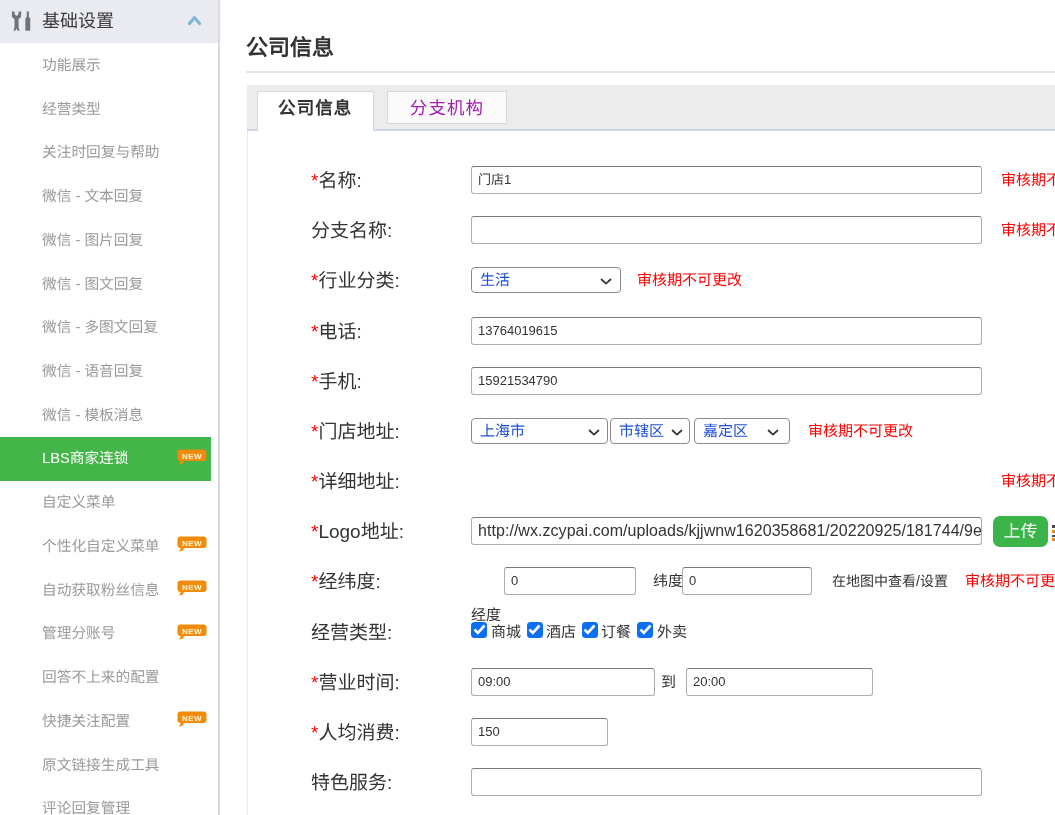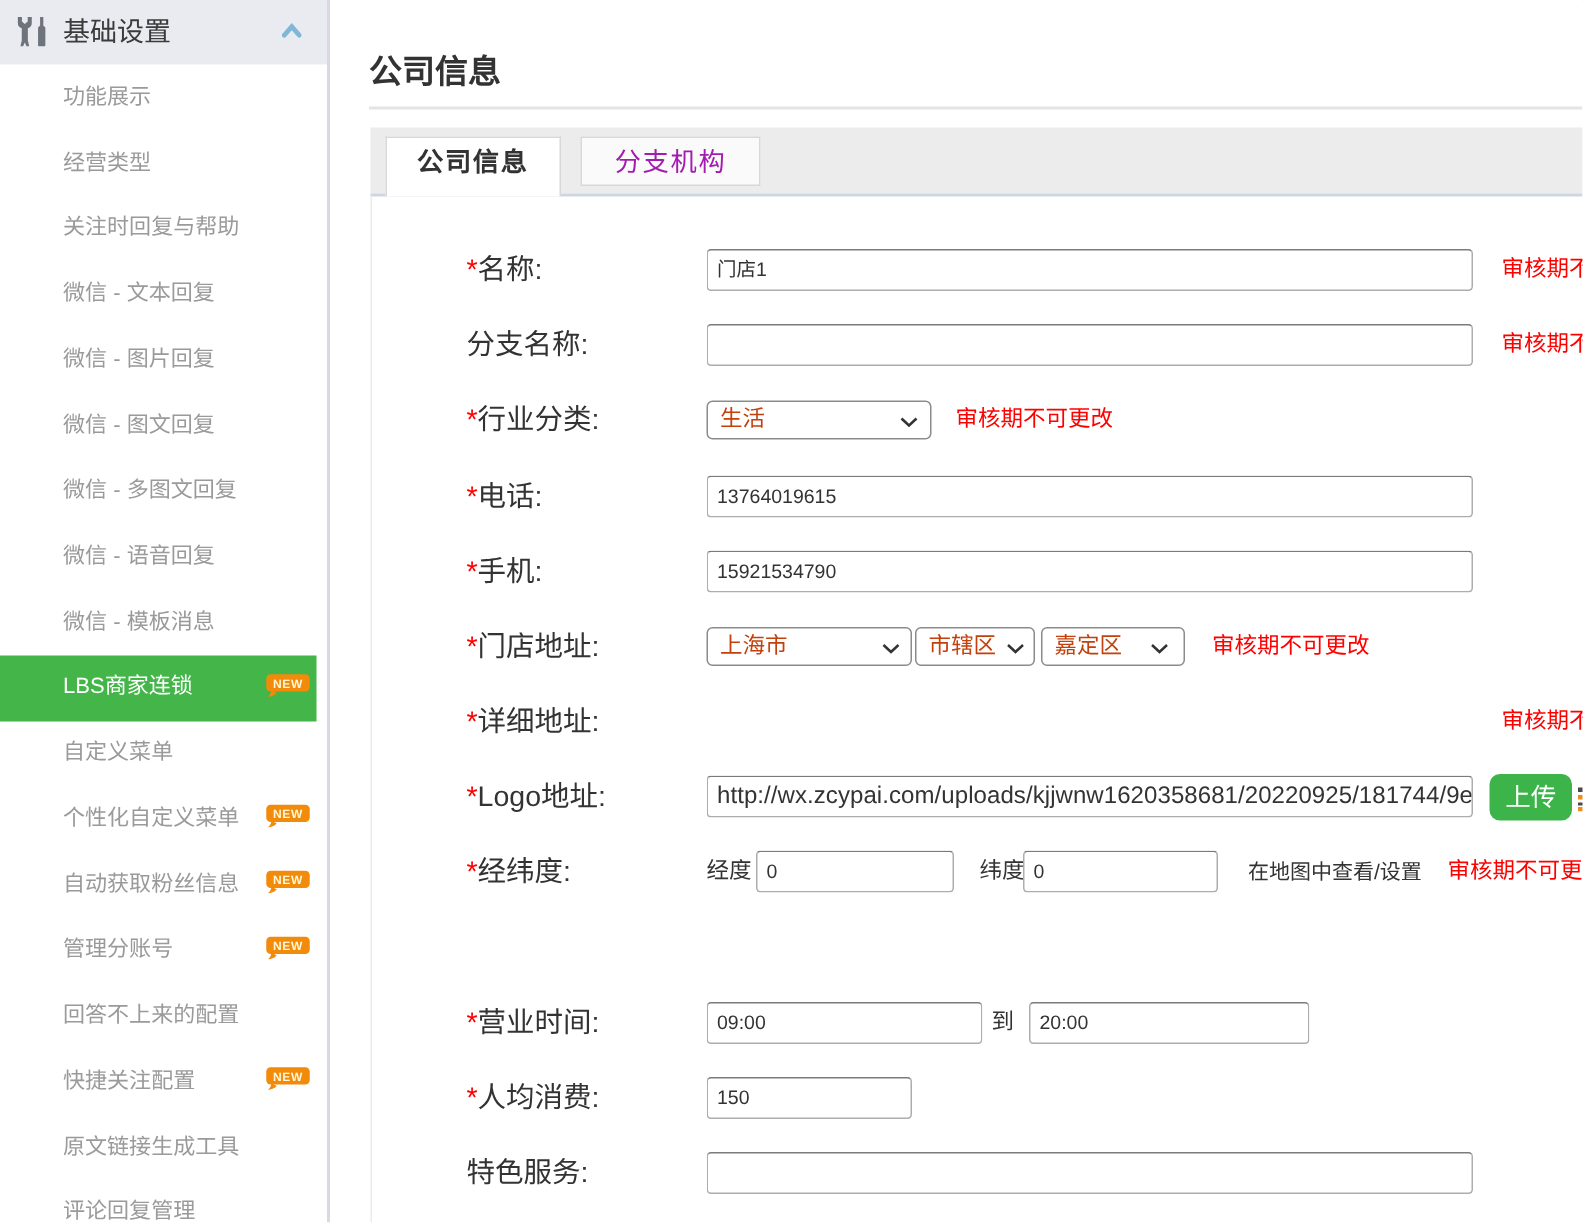--- a/index.html
+++ b/index.html
@@ -38,21 +38,21 @@
 
 
 .row { position:absolute; left:0; width:835px; height:28px; }
 .lbl { position:absolute; left:47px; top:0; height:28px; line-height:29px;
   font-size:19px; color:#333; white-space:nowrap;margin-left:44px; }
 .req { color:#ff0000; }
 .ipt { position:absolute; height:28px; border:1px solid #adadad; border-top-color:#7b7b7b;
   border-radius:3px; background:#fff; font-size:13px; color:#333; line-height:26px;
   padding:0 6px; white-space:nowrap; overflow:hidden; }
 .sel { position:absolute; top:1px; height:26px; border:1px solid #8b8b8b; border-radius:4px;
-  background:#fff; font-size:15px; color:#c2410c; line-height:24px; padding:0 8px;
+  background:#fff; font-size:15px; color:#1d4ed8; line-height:24px; padding:0 8px;
   white-space:nowrap; }
 .sel svg { position:absolute; top:10px; }
 #urlipt { font-size:16px; letter-spacing:0.05px; }
 .red { position:absolute; font-size:15px; color:#ff0000; line-height:28px; white-space:nowrap; }
 .aux { position:absolute; font-size:14px; color:#333; line-height:28px; white-space:nowrap; }
 .cb { position:absolute; width:16px; height:16px; top:4px; background:#0b6ff5; border-radius:3.5px; }
 .cb svg { position:absolute; left:1.5px; top:2.5px; }
 .cblbl { position:absolute; font-size:15px; color:#333; line-height:28px; }
 #upbtn { position:absolute; left:773px; top:-1.5px; width:55px; height:31px; background:#3cb44a;
   border-radius:7px; color:#fff; font-size:17px; text-align:center; line-height:31px; }
@@ -180,28 +180,55 @@
     <div style="position:absolute;left:832px;top:7px;width:4px;height:17px;overflow:hidden;">
       <div style="position:absolute;left:0;top:1px;width:4px;height:3px;background:#4a4a4a;"></div>
       <div style="position:absolute;left:0;top:6px;width:4px;height:3px;background:#ef8c1f;"></div>
       <div style="position:absolute;left:0;top:11px;width:4px;height:2px;background:#4a4a4a;"></div>
       <div style="position:absolute;left:0;top:14px;width:4px;height:3px;background:#ef8c1f;"></div>
     </div>
   </div>
 
   <div class="row" style="top:567.3px">
     <div class="lbl"><span class="req">*</span>经纬度:</div>
-    <div class="aux" style="left:251px;font-size:15px;">经度</div>
+    <div class="aux" style="left:251px;font-size:15px;margin-top:34px;">经度</div>
     <div class="ipt" style="left:284px;width:132px;">0</div>
     <div class="aux" style="left:433px;font-size:15px;">纬度</div>
     <div class="ipt" style="left:462px;width:130px;">0</div>
     <div class="aux" style="left:612px;">在地图中查看/设置</div>
     <div class="red" style="left:745px;">审核期不可更改</div>
   </div>
 
+  <div class="row" style="top:617.5px">
+    <div class="lbl">经营类型:</div>
+    <span class="cb" style="left:251px">
+          <svg width="13" height="11" viewBox="0 0 13 11">
+            <path d="M1.5 5.5 L4.8 8.8 L11.5 1.5" stroke="#fff" stroke-width="2.6" fill="none"></path>
+          </svg>
+        </span>
+    <div class="cblbl" style="left:271px">商城</div>
+    <span class="cb" style="left:306.6px">
+          <svg width="13" height="11" viewBox="0 0 13 11">
+            <path d="M1.5 5.5 L4.8 8.8 L11.5 1.5" stroke="#fff" stroke-width="2.6" fill="none"></path>
+          </svg>
+        </span>
+    <div class="cblbl" style="left:326px">酒店</div>
+    <span class="cb" style="left:361.9px">
+          <svg width="13" height="11" viewBox="0 0 13 11">
+            <path d="M1.5 5.5 L4.8 8.8 L11.5 1.5" stroke="#fff" stroke-width="2.6" fill="none"></path>
+          </svg>
+        </span>
+    <div class="cblbl" style="left:381px">订餐</div>
+    <span class="cb" style="left:417.2px">
+          <svg width="13" height="11" viewBox="0 0 13 11">
+            <path d="M1.5 5.5 L4.8 8.8 L11.5 1.5" stroke="#fff" stroke-width="2.6" fill="none"></path>
+          </svg>
+        </span>
+    <div class="cblbl" style="left:437px">外卖</div>
+  </div>
 
   <div class="row" style="top:667.7px">
     <div class="lbl"><span class="req">*</span>营业时间:</div>
     <div class="ipt" style="left:251px;width:184px;">09:00</div>
     <div class="aux" style="left:441px;font-size:15px;">到</div>
     <div class="ipt" style="left:466px;width:187px;">20:00</div>
   </div>
 
   <div class="row" style="top:717.8px">
     <div class="lbl"><span class="req">*</span>人均消费:</div>

